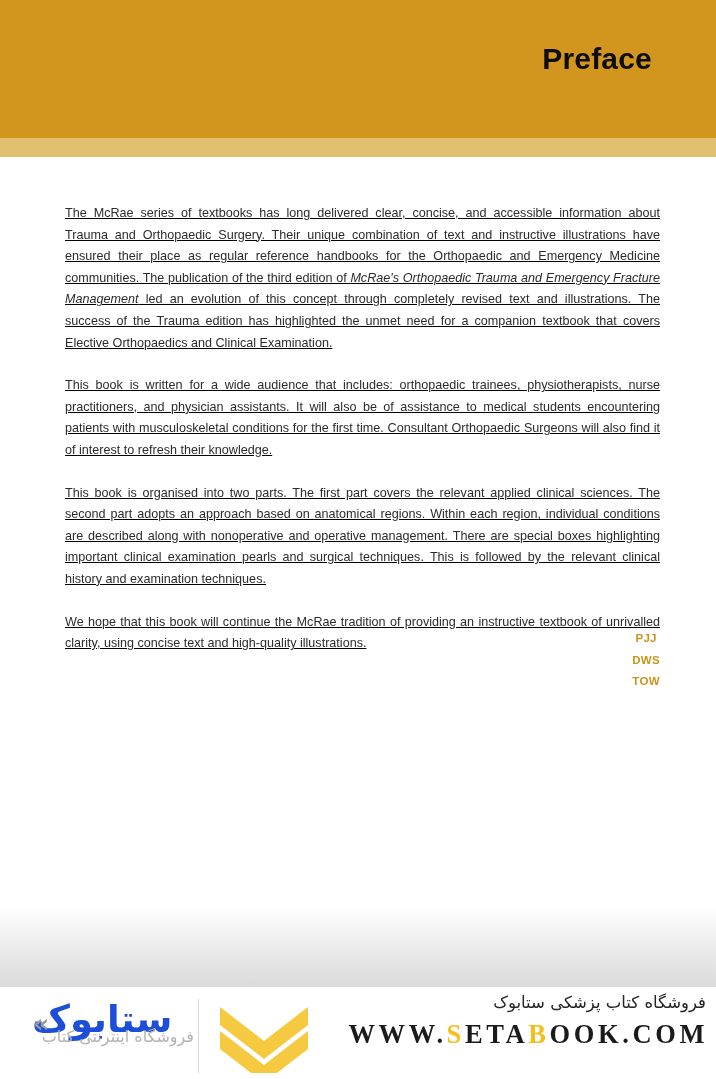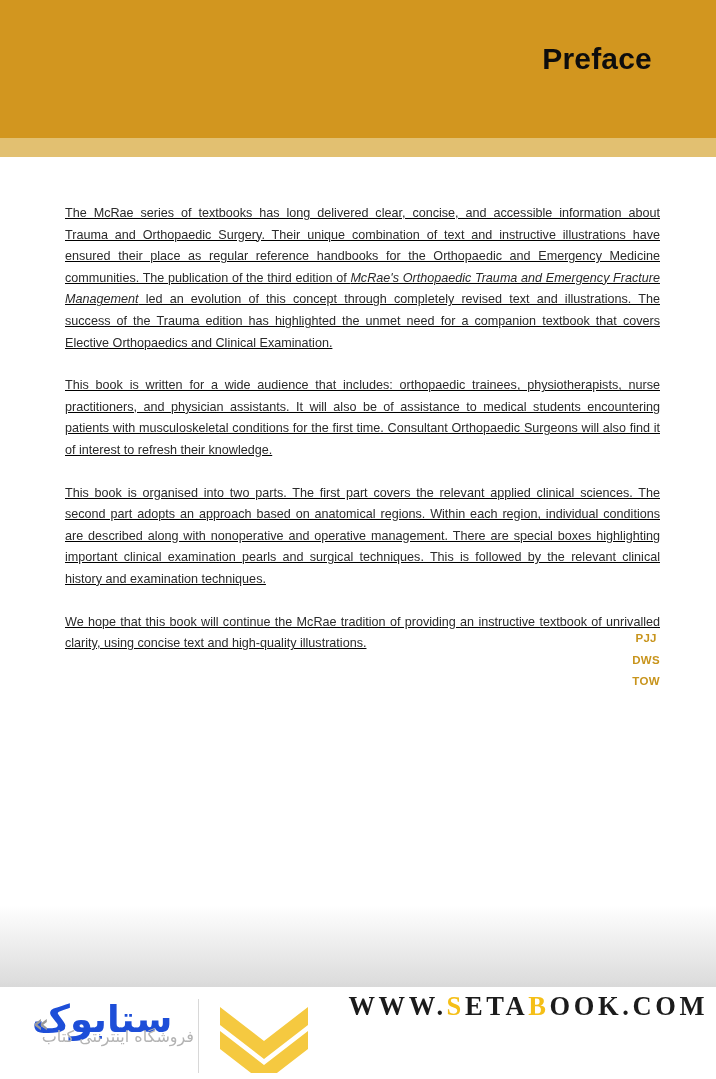--- a/index.html
+++ b/index.html
@@ -235,18 +235,19 @@
       <div class="logo-divider"></div>
       <div class="logo-mark">
         <svg viewBox="0 0 92 72" width="92" height="72" aria-hidden="true">
           <path d="M2 6 L46 40 L90 6 L90 24 L46 58 L2 24 Z" fill="#f5c940"></path>
           <path d="M2 30 L46 64 L90 30 L90 48 L46 82 L2 48 Z" fill="#f5c940"></path>
         </svg>
       </div>
     </div>
 
     <div class="brand-block">
+      <div class="brand-fa">فروشگاه کتاب پزشکی ستابوک</div>
       <div class="brand-url"><span>WWW.</span><span class="hl">S</span><span>ETA</span><span class="hl">B</span><span>OOK.COM</span></div>
     </div>
 
   </div>
 
 </div>
 
 </body></html>

